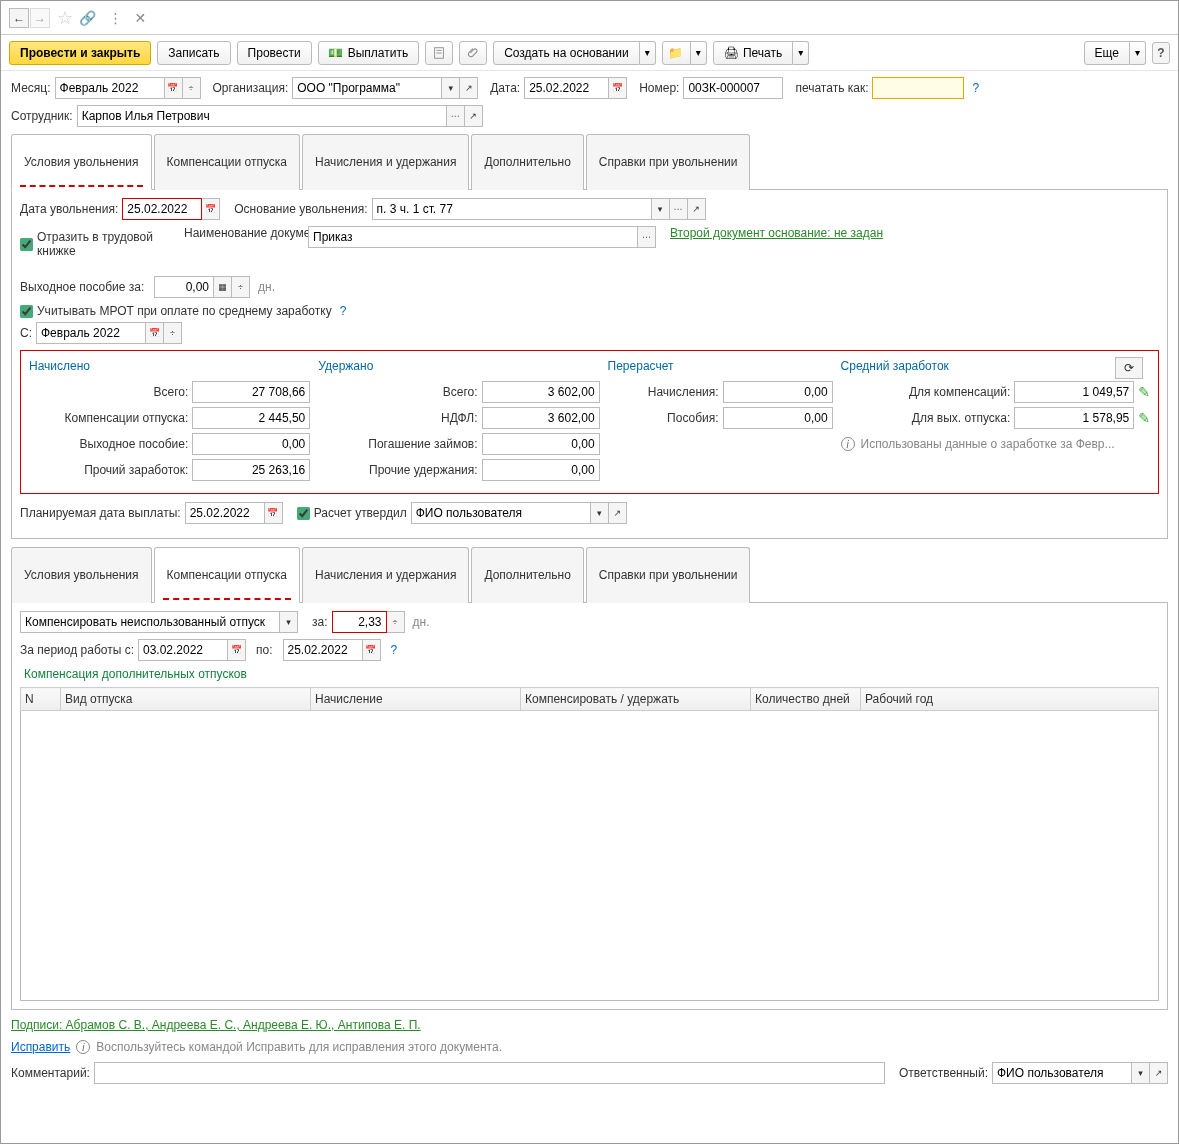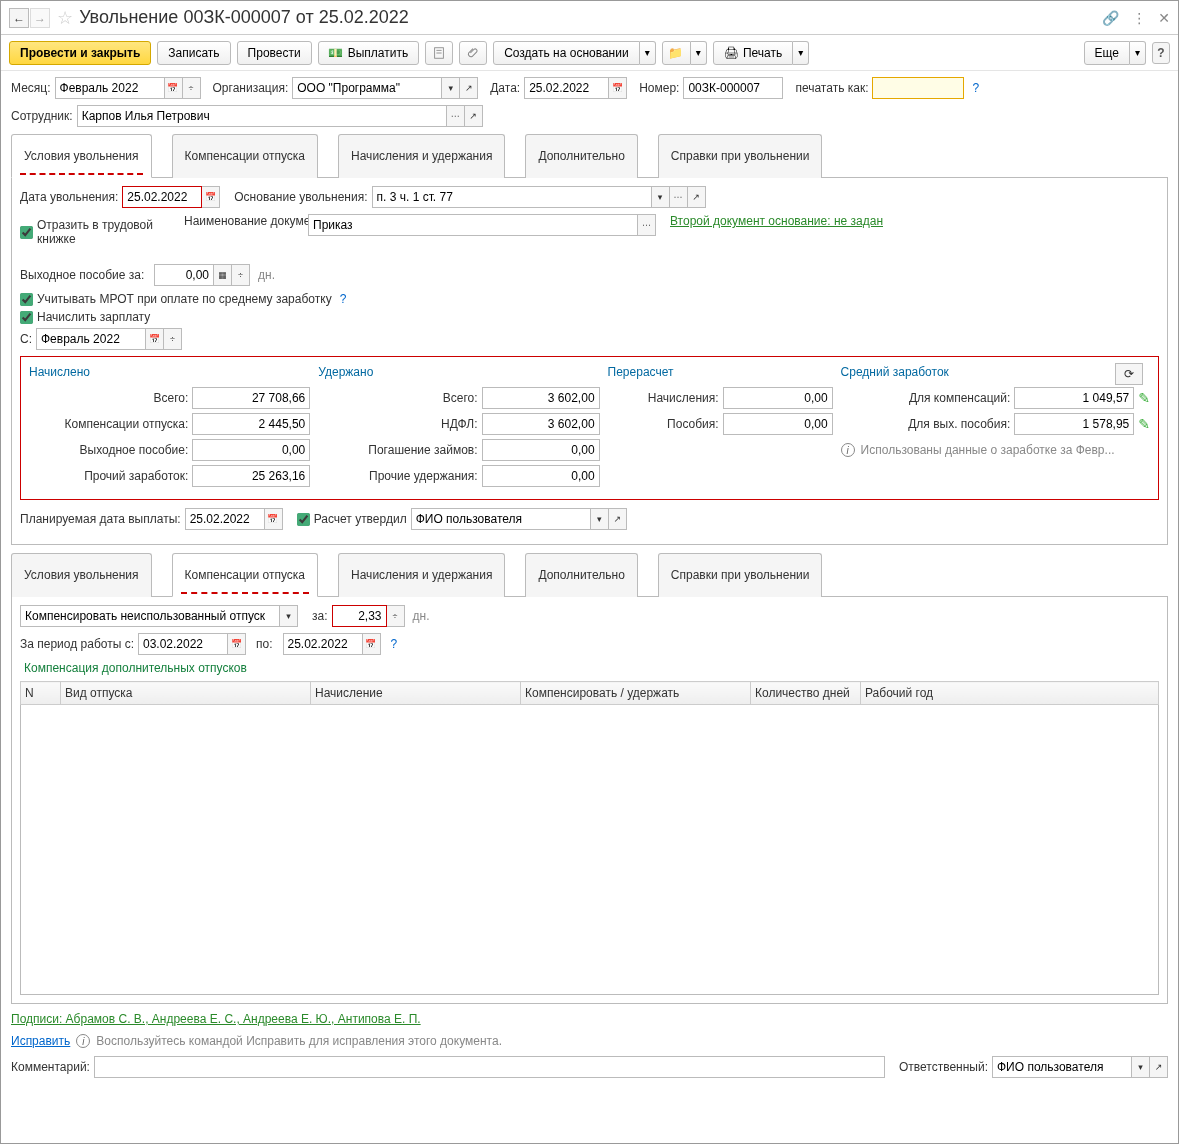--- a/index.html
+++ b/index.html
@@ -21,21 +21,21 @@
 .btn-split .btn-arrow{border:1px solid #bbb;border-left:none;background:linear-gradient(#fff,#f0f0f0);padding:4px 5px;border-radius:0 3px 3px 0;cursor:pointer;font-size:10px}
 .spacer{flex:1}
 .form-area{padding:6px 10px}
 .form-row{display:flex;align-items:center;gap:4px;margin-bottom:6px}
 .label{white-space:nowrap}
 .input{border:1px solid #bbb;padding:2px 4px;height:22px;font-size:12px;background:#fff}
 .input.right{text-align:right}
 .input-group{display:flex;align-items:flex-end}
 .input-group .btn-mini{width:18px;height:22px;border:1px solid #bbb;border-left:none;background:#f5f5f5;display:flex;align-items:center;justify-content:center;font-size:9px;cursor:pointer}
 .tabs{display:flex;border-bottom:1px solid #bbb;margin:4px 0 0 0}
-.tab{padding:14px 12px;border:1px solid #bbb;border-bottom:none;background:#f5f5f5;cursor:pointer;border-radius:3px 3px 0 0;margin-right:20px;position:relative;top:1px}
+.tab{padding:20px 12px;border:1px solid #bbb;border-bottom:none;background:#f5f5f5;cursor:pointer;border-radius:3px 3px 0 0;margin-right:2px;position:relative;top:1px}
 .tab.active{background:#fff;border-bottom:1px solid #fff}
 .tab.active.red-underline::after{content:'';position:absolute;bottom:2px;left:8px;right:8px;border-bottom:2px dashed #c00}
 .tab-content{border:1px solid #bbb;border-top:none;padding:8px}
 .checkbox-row{display:flex;align-items:center;gap:4px;margin:4px 0}
 input[type=checkbox]{accent-color:#4a7}
 .red-box{border:1px solid #c00;padding:4px;margin-bottom:8px}
 .calc-table{width:100%;display:flex}
 .calc-col{flex:1;padding:4px}
 .calc-hdr{color:#0369a1;font-weight:400;margin-bottom:8px}
 .calc-row{display:flex;align-items:center;margin:4px 0;gap:4px;justify-content:space-between}
@@ -57,21 +57,20 @@
 .muted{color:#888}
 </style>
 </head>
 <body>
 
 <div class="window">
   <div class="titlebar">
     <div class="nav-btn">←</div>
     <div class="nav-btn disabled">→</div>
     <span class="star-icon">☆</span>
-    <div class="title">Увольнение 00ЗК-000007 от 25.02.2022</div>
     <div class="title-right">
       <span class="title-icon">🔗</span>
       <span class="title-icon">⋮</span>
       <span class="title-icon">✕</span>
     </div>
   </div>
 
   <div class="toolbar">
     <button class="btn primary">Провести и закрыть</button>
     <button class="btn">Записать</button>
@@ -189,24 +188,20 @@
           <span class="btn-mini">▦</span>
           <span class="btn-mini">÷</span>
         </div>
         <span class="label muted" style="margin-left:4px">дн.</span>
       </div>
       <label class="checkbox-row">
         <input type="checkbox" checked="" style="">
         <span>Учитывать МРОТ при оплате по среднему заработку</span>
         <span style="color:#06c;margin-left:4px;cursor:pointer">?</span>
       </label>
-      <label class="checkbox-row">
-        <input type="checkbox" checked="" style="">
-        <span>Начислить зарплату</span>
-      </label>
       <div class="form-row">
         <span class="label">С:</span>
         <div class="input-group">
           <input class="input" style="width: 110px;" value="Февраль 2022">
           <span class="btn-mini">📅</span>
           <span class="btn-mini">÷</span>
         </div>
       </div>
 
       <div class="red-box" style="position:relative">
@@ -262,21 +257,21 @@
               </div>
           </div>
           <div class="calc-col" style="flex:1.1">
             <div class="calc-hdr">Средний заработок</div>
             <div class="calc-row">
                 <span class="label">Для компенсаций:</span>
                 <input class="input right" style="width: 120px;" value="1 049,57">
                 <span class="pencil">✎</span>
               </div>
             <div class="calc-row">
-                <span class="label">Для вых. пособия:</span>
+                <span class="label">Для вых. отпуска:</span>
                 <input class="input right" style="width: 120px;" value="1 578,95">
                 <span class="pencil">✎</span>
               </div>
             <div style="margin-top:8px;display:flex;align-items:center;gap:6px">
               <span class="info-icon">i</span>
               <span class="muted">Использованы данные о заработке за Февр...</span>
             </div>
           </div>
         </div>
       </div>

